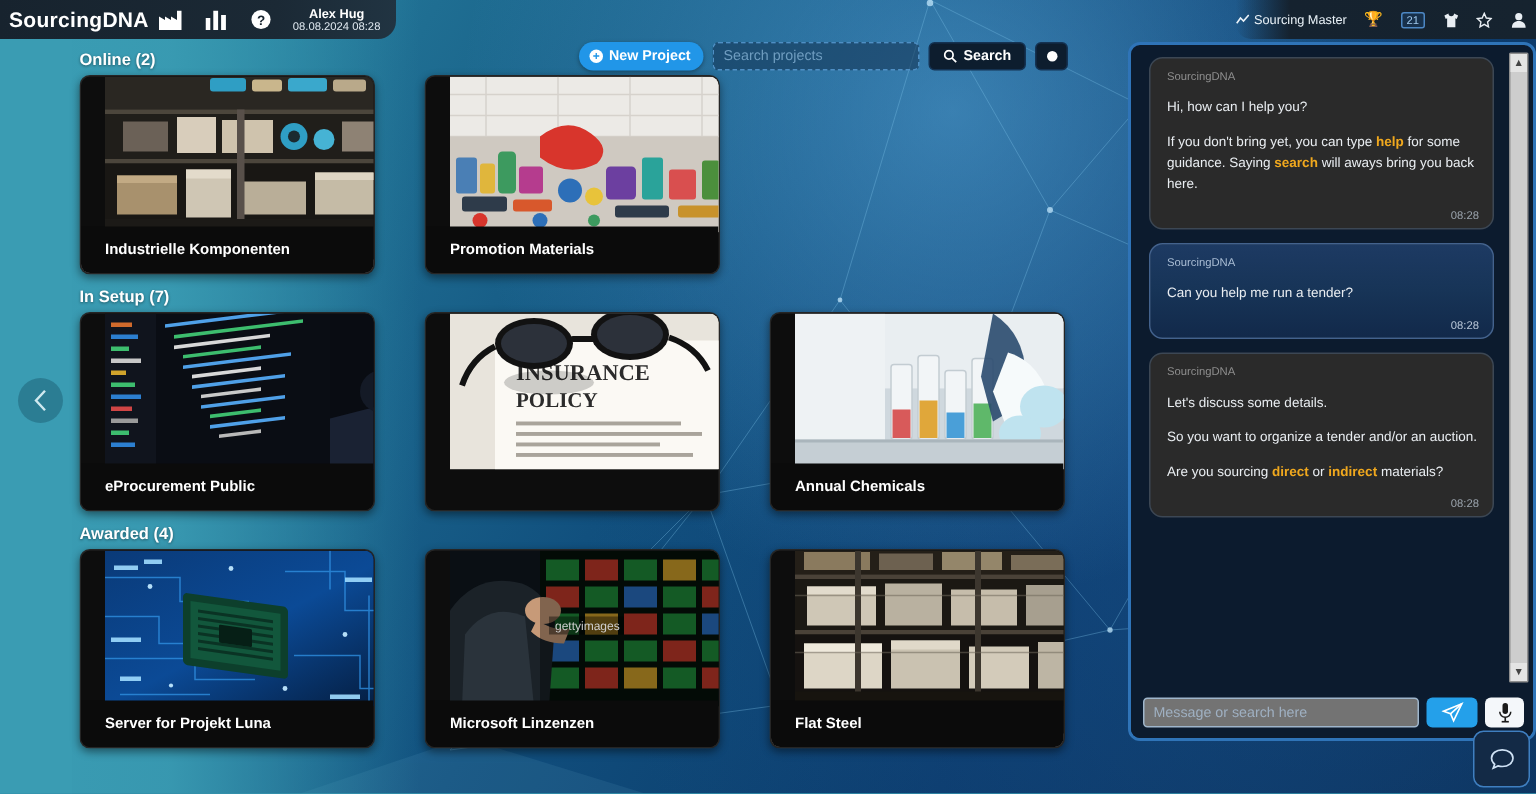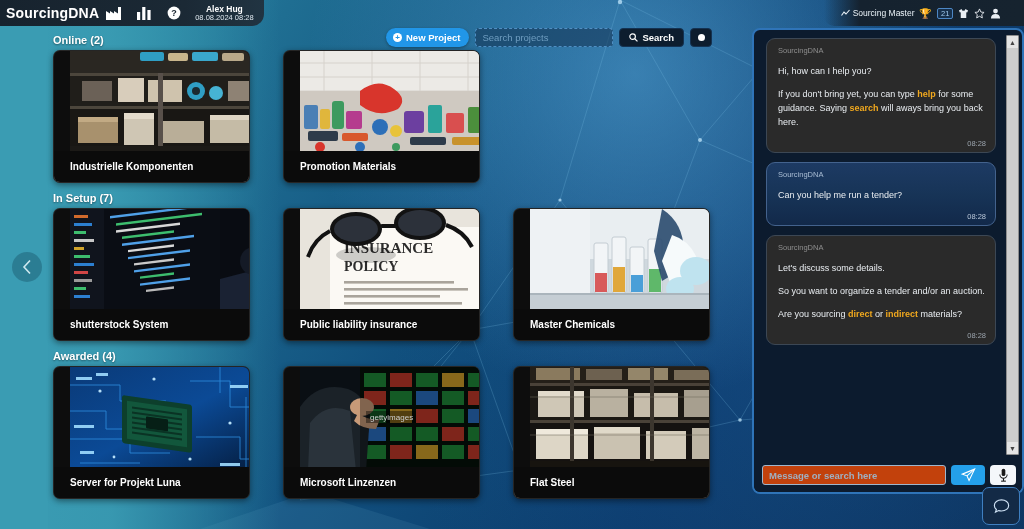--- a/index.html
+++ b/index.html
@@ -42,21 +42,21 @@
   .hdr-ico svg { display:block; }
   #userbox { margin-left:6px; text-align:center; line-height:1.05; padding-right:8px;}
   #uname { color:#fff; font-size:8.5px; font-weight:bold; }
   #udate { color:#dfe8ef; font-size:7.5px; }
 
   
   #topright {
     position:absolute; right:0; top:0; height:26px; width:200px;
     background: linear-gradient(90deg, rgba(20,34,48,0) 0%, #15222f 18%, #16232f 100%);
     border-bottom-left-radius:10px;
-    display:flex; align-items:center; justify-content:center; gap:5px;
+    display:flex; align-items:center; justify-content:space-between; gap:5px;
     padding-right:6px; z-index:30;
   }
   #sm-label { color:#eaf2f8; font-size:8.5px; display:flex; align-items:center; gap:3px; font-weight:500;}
   #trophy { color:#e8b923; font-size:10px; }
   .tr-badge {
     border:1px solid #4d87c4; color:#9fc8ec; font-size:7.5px;
     padding:0px 3px; border-radius:2px; background:#17304b;
   }
   .tr-ico { color:#e9eef3; display:flex; align-items:center; }
 
@@ -165,24 +165,23 @@
   .sb-btn { height:12px; display:flex; align-items:center; justify-content:center;
             background:#e4e4e4; color:#444; font-size:7px; }
   .sb-btn.bottom { position:absolute; bottom:0; width:100%; }
   .sb-btn.top { position:absolute; top:0; width:100%; }
 
   #chat-input-row {
     height:30px; display:flex; align-items:center; gap:5px;
     padding:0 6px 4px 8px; background:#0c1b2e;
   }
   #msg-input {
-    flex:1; height:20px; background:#c2410c; border:1px solid #9fb6cc;
+    flex:1; height:20px; background:#737373; border:1px solid #9fb6cc;
     border-radius:3px; color:#cfd9e3; font-size:9.5px; padding:0 6px; outline:none;
     font-family:"Liberation Sans",sans-serif;
-    font-weight:bold;
   }
   #msg-input::placeholder { color:#9fb0c2; }
   #send-btn {
     width:34px;height:20px;background:#24a0ea;border-radius:4px;
     display:flex;align-items:center;justify-content:center;cursor:pointer;
   }
   #mic-btn {
     width:26px;height:20px;background:#f4f7fa;border-radius:4px;
     display:flex;align-items:center;justify-content:center;cursor:pointer;
   }
@@ -426,21 +425,21 @@
               <rect x="64" y="69" width="56" height="2.4" fill="#4fa0e8"></rect>
               <rect x="70" y="76" width="34" height="2.4" fill="#3dbd6e"></rect>
               <rect x="70" y="83" width="50" height="2.4" fill="#4fa0e8"></rect>
               <rect x="76" y="90" width="28" height="2.4" fill="#b9b9b9"></rect>
             </g>
             <path d="M150 0 L197 0 L197 104 L150 104 Z" fill="#090c12"></path>
             <path d="M150 70 L197 58 L197 104 L150 104Z" fill="#1a2233"></path>
             <circle cx="184" cy="52" r="14" fill="#141a26"></circle>
           </svg>
         </div>
-        <div class="cap">shutterstock System</div>
+        <div class="cap">eProcurement Public</div>
       </div>
 
       <div class="card">
         <div class="thumb">
           <svg width="197" height="104" viewBox="0 0 197 104">
             <rect width="197" height="104" fill="#d9d4cb"></rect>
             <rect x="0" y="0" width="197" height="104" fill="#e8e4dc"></rect>
             <rect x="30" y="18" width="150" height="86" fill="#fbf9f4"></rect>
             <text x="44" y="44" font-size="15" font-weight="bold" fill="#2b2b2b" font-family="Liberation Serif, serif">INSURANCE</text>
             <text x="44" y="62" font-size="14" font-weight="bold" fill="#2b2b2b" font-family="Liberation Serif, serif">POLICY</text>
@@ -457,21 +456,20 @@
               <path d="M30 22 q-16 8 -22 26" stroke="#121212" stroke-width="4" fill="none"></path>
               <path d="M146 16 q18 6 26 22" stroke="#121212" stroke-width="4" fill="none"></path>
             </g>
             <ellipse cx="56" cy="20" rx="22" ry="13" fill="#3a4250" opacity=".65"></ellipse>
             <ellipse cx="120" cy="14" rx="22" ry="13" fill="#3a4250" opacity=".65"></ellipse>
             <g opacity=".18" fill="#000">
               <ellipse cx="66" cy="46" rx="30" ry="8"></ellipse>
             </g>
           </svg>
         </div>
-        <div class="cap">Public liability insurance</div>
       </div>
 
       <div class="card">
         <div class="thumb">
           <svg width="197" height="104" viewBox="0 0 197 104">
             <rect width="197" height="104" fill="#dfe6ea"></rect>
             <rect x="0" y="0" width="197" height="50" fill="#e9eef1"></rect>
             <rect x="0" y="50" width="197" height="54" fill="#cfd8de"></rect>
             <rect x="0" y="0" width="60" height="104" fill="#eef2f4"></rect>
             <g fill="#f2f5f7" stroke="#c3ccd2" stroke-width="1">
@@ -491,21 +489,21 @@
               <path d="M142 26 q26 8 30 44 l-28 14 l-12 -32Z"></path>
             </g>
             <g fill="#bfe3ef">
               <ellipse cx="166" cy="62" rx="16" ry="14"></ellipse>
               <ellipse cx="150" cy="80" rx="14" ry="12"></ellipse>
             </g>
             <rect x="0" y="84" width="197" height="20" fill="#c5ced4"></rect>
             <rect x="0" y="84" width="197" height="2" fill="#aab5bc"></rect>
           </svg>
         </div>
-        <div class="cap">Master Chemicals</div>
+        <div class="cap">Annual Chemicals</div>
       </div>
     </div>
   </div>
 
   <div class="grp">
     <div class="sec-title">Awarded (4)</div>
     <div class="row">
 
       <div class="card">
         <div class="thumb">

